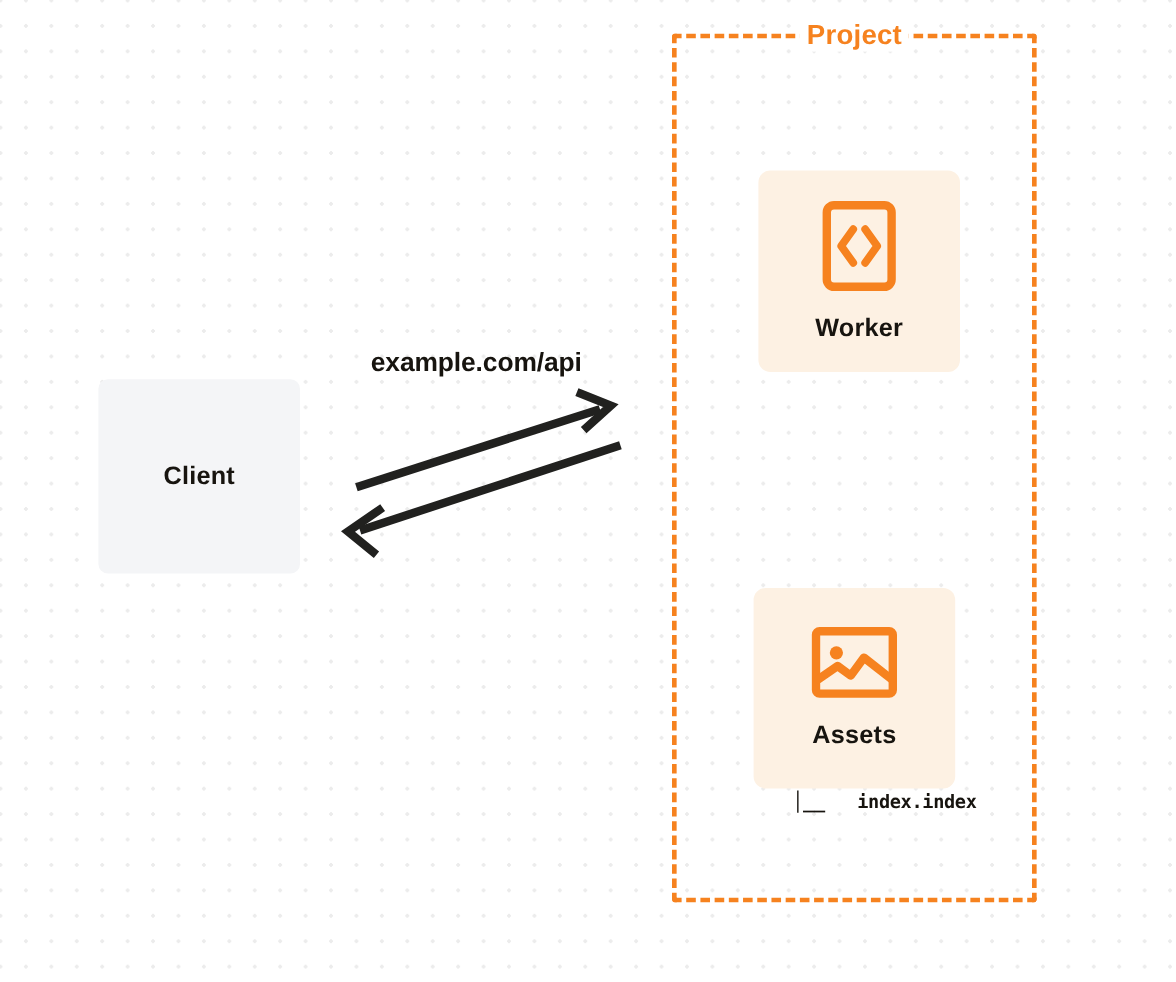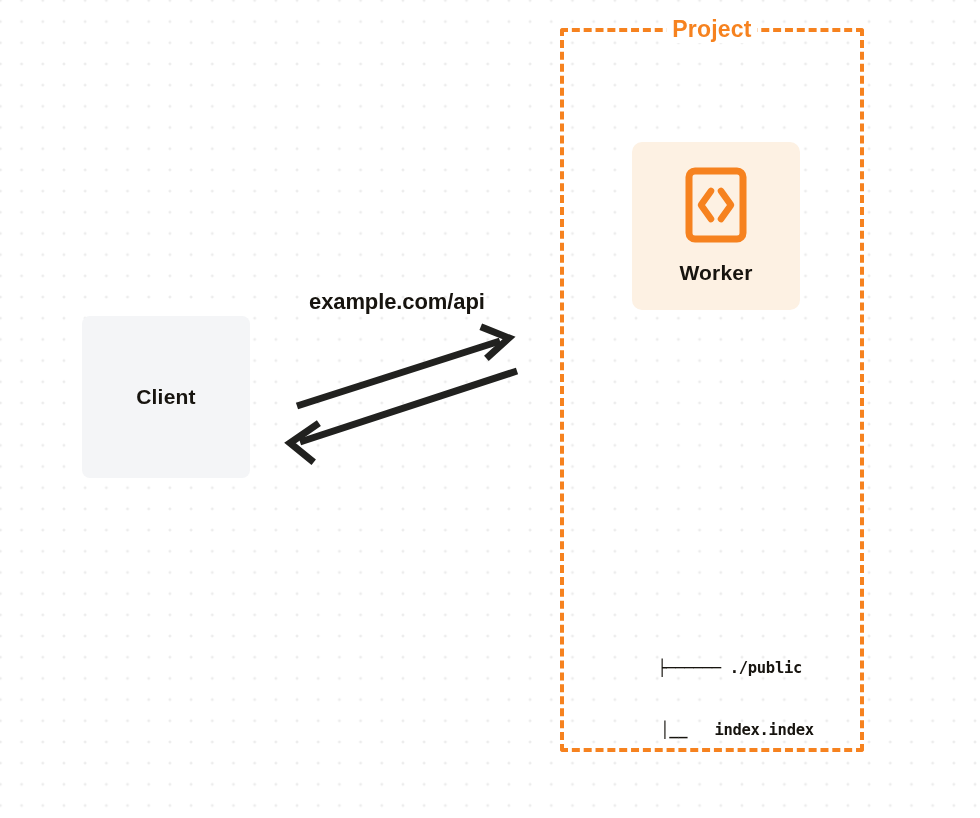--- a/index.html
+++ b/index.html
@@ -176,20 +176,29 @@
     <span class="card-icon">
       <svg width="62" height="76" viewBox="0 0 62 76" xmlns="http://www.w3.org/2000/svg">
         <rect x="4" y="4" width="54" height="68" rx="6" ry="6" fill="none" stroke="#f6821f" stroke-width="7"></rect>
         <polyline points="26,24 16,38 26,52" fill="none" stroke="#f6821f" stroke-width="6.5" stroke-linecap="round" stroke-linejoin="round"></polyline>
         <polyline points="36,24 46,38 36,52" fill="none" stroke="#f6821f" stroke-width="6.5" stroke-linecap="round" stroke-linejoin="round"></polyline>
       </svg>
     </span>
     <span class="card-label">Worker</span>
   </div>
 
+  <div class="card card-assets">
+    <span class="card-icon">
+      <svg width="72" height="60" viewBox="0 0 72 60" xmlns="http://www.w3.org/2000/svg">
+        <rect x="4" y="4" width="64" height="52" rx="3" ry="3" fill="none" stroke="#f6821f" stroke-width="7"></rect>
+        <circle cx="21" cy="22" r="5.5" fill="#f6821f"></circle>
+        <polyline points="6,44 22,33 33,41 44,26 67,44" fill="none" stroke="#f6821f" stroke-width="7" stroke-linecap="round" stroke-linejoin="round"></polyline>
+      </svg>
+    </span>
+    <span class="card-label">Assets</span>
+  </div>
 
   <div class="file-tree">
-    <span class="tree-row">├────── ./public</span>
     <span class="tree-row">      │__   index.index</span>
     
   </div>
 
 </div>
 
 </body></html>

